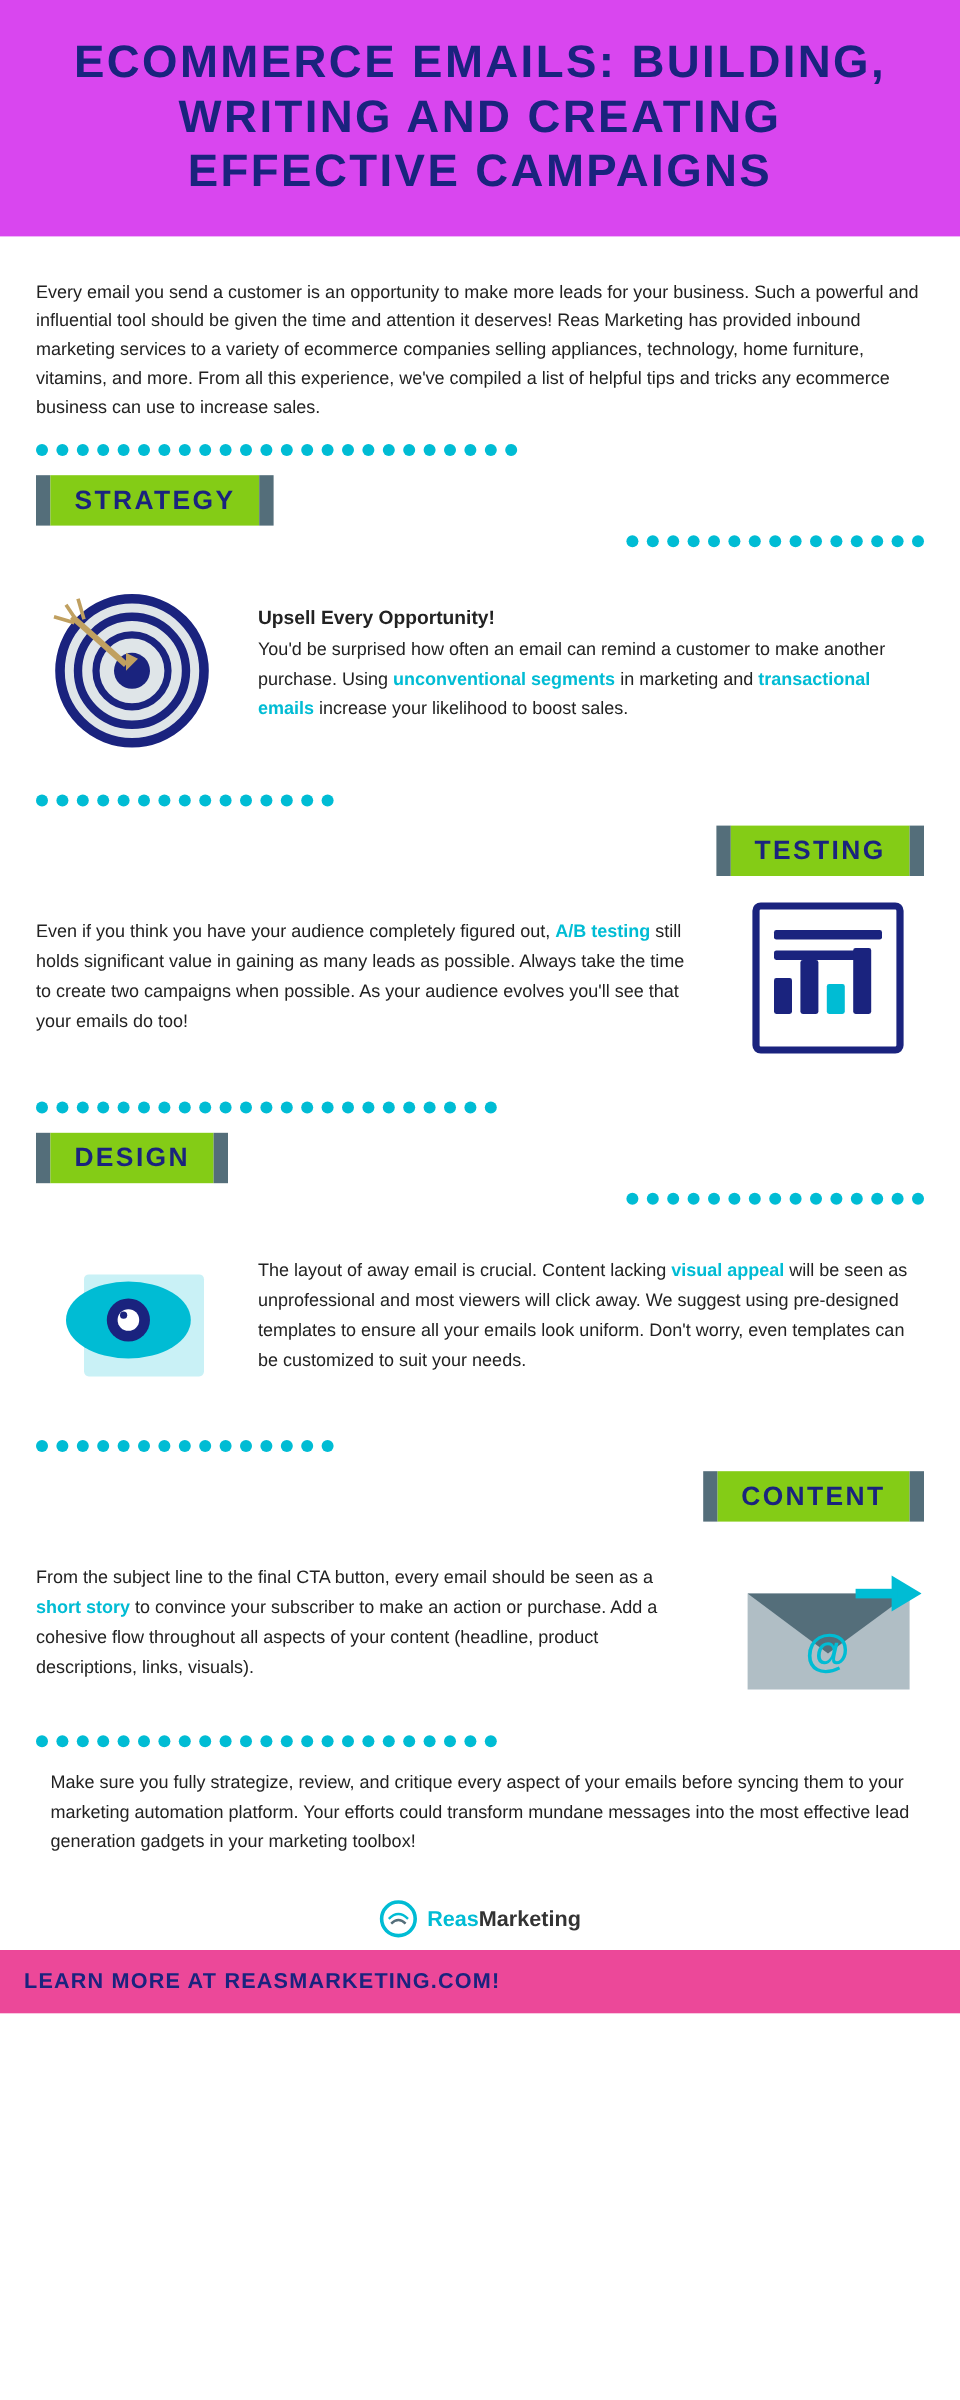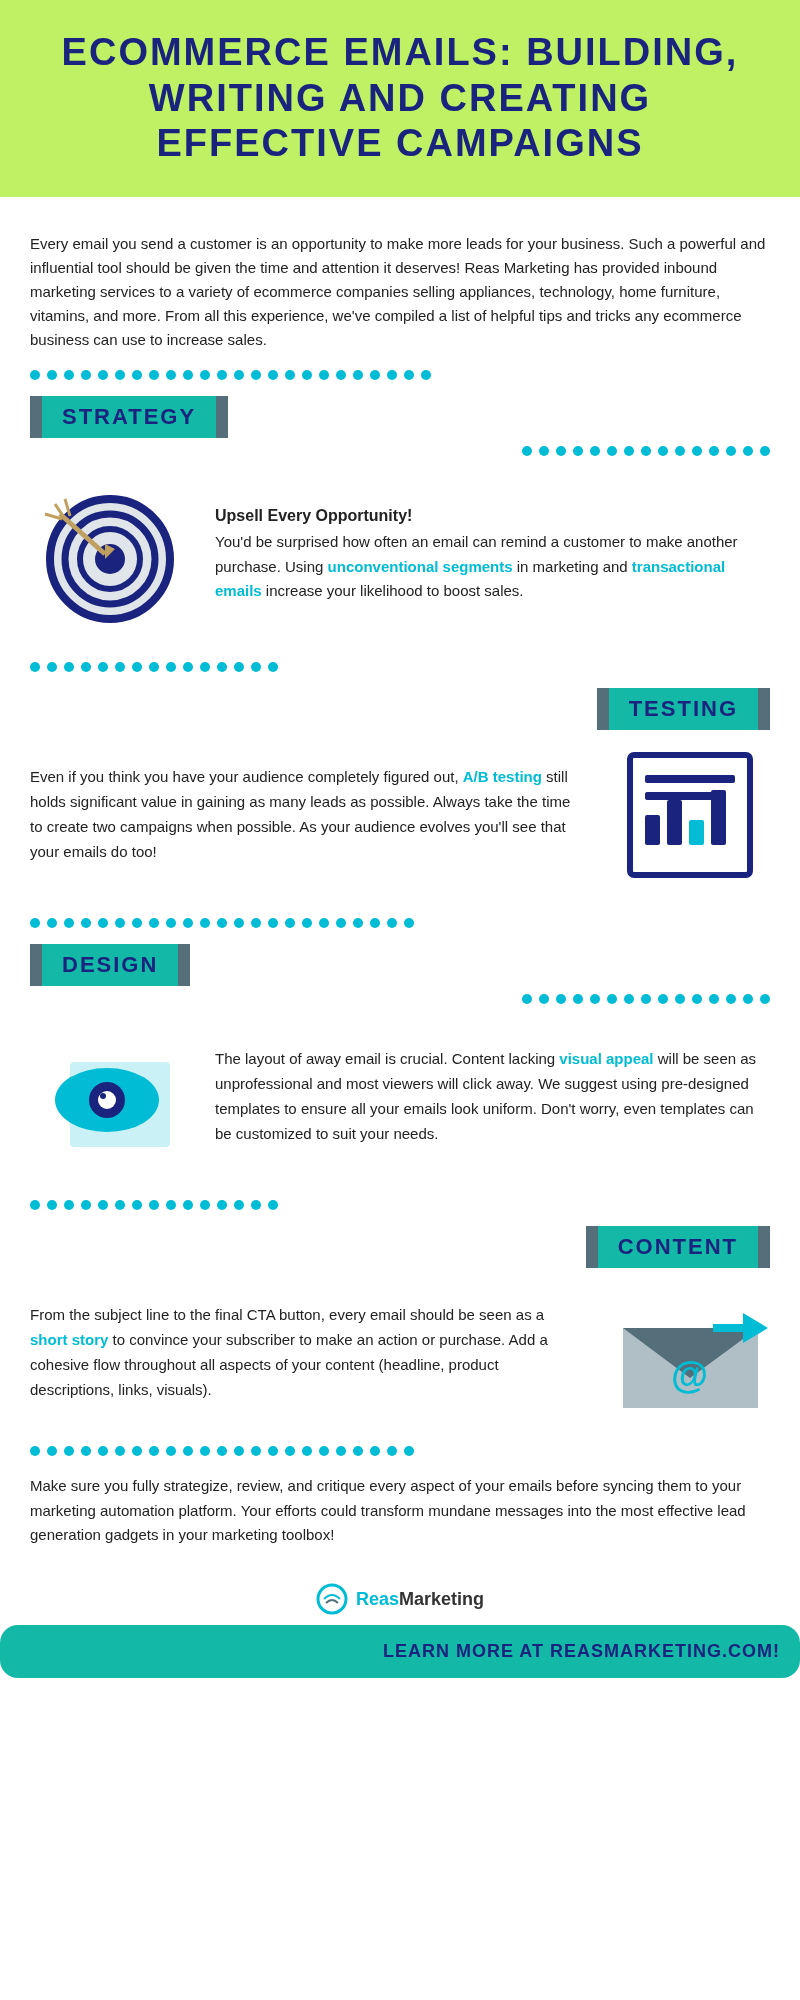--- a/index.html
+++ b/index.html
@@ -5,21 +5,21 @@
     * { box-sizing: border-box; margin: 0; padding: 0; }
     body {
       font-family: Arial, sans-serif;
       background: #fff;
       width: 800px;
       margin: 0 auto;
     }
 
     
     .header {
-      background: #bef264;
+      background: #d946ef;
       padding: 30px 40px;
       text-align: center;
     }
     .header h1 {
       color: #1a237e;
       font-size: 38px;
       font-weight: 900;
       font-family: Arial Black, Arial, sans-serif;
       text-transform: uppercase;
       letter-spacing: 2px;
@@ -48,21 +48,21 @@
       align-items: center;
       margin: 8px 30px 0;
     }
     .section-header.left {
       justify-content: flex-start;
     }
     .section-header.right {
       justify-content: flex-end;
     }
     .section-label {
-      background: #14b8a6;
+      background: #84cc16;
       color: #1a237e;
       font-weight: 900;
       font-size: 22px;
       font-family: Arial Black, Arial, sans-serif;
       letter-spacing: 2px;
       padding: 8px 20px;
       text-transform: uppercase;
     }
     .section-bar-left {
       background: #546e7a;
@@ -107,21 +107,21 @@
     .icon-container {
       width: 160px;
       flex-shrink: 0;
       display: flex;
       justify-content: center;
       align-items: center;
     }
 
     
     .bottom-text {
-      padding: 10px 30px 20px;
+      padding: 10px 42px 20px;
       font-size: 15px;
       color: #222;
       line-height: 1.65;
     }
 
     
     .footer-logo {
       display: flex;
       justify-content: center;
       align-items: center;
@@ -132,24 +132,23 @@
       font-size: 18px;
       color: #333;
     }
     .footer-logo .logo-text span {
       font-weight: 700;
       color: #00bcd4;
     }
 
     
     .cta-footer {
-      background: #14b8a6;
-      text-align: right;
+      background: #ec4899;
+      text-align: left;
       padding: 16px 20px;
-      border-radius: 18px;
     }
     .cta-footer p {
       color: #1a237e;
       font-weight: 900;
       font-size: 18px;
       font-family: Arial Black, Arial, sans-serif;
       letter-spacing: 1px;
       text-transform: uppercase;
     }
 

